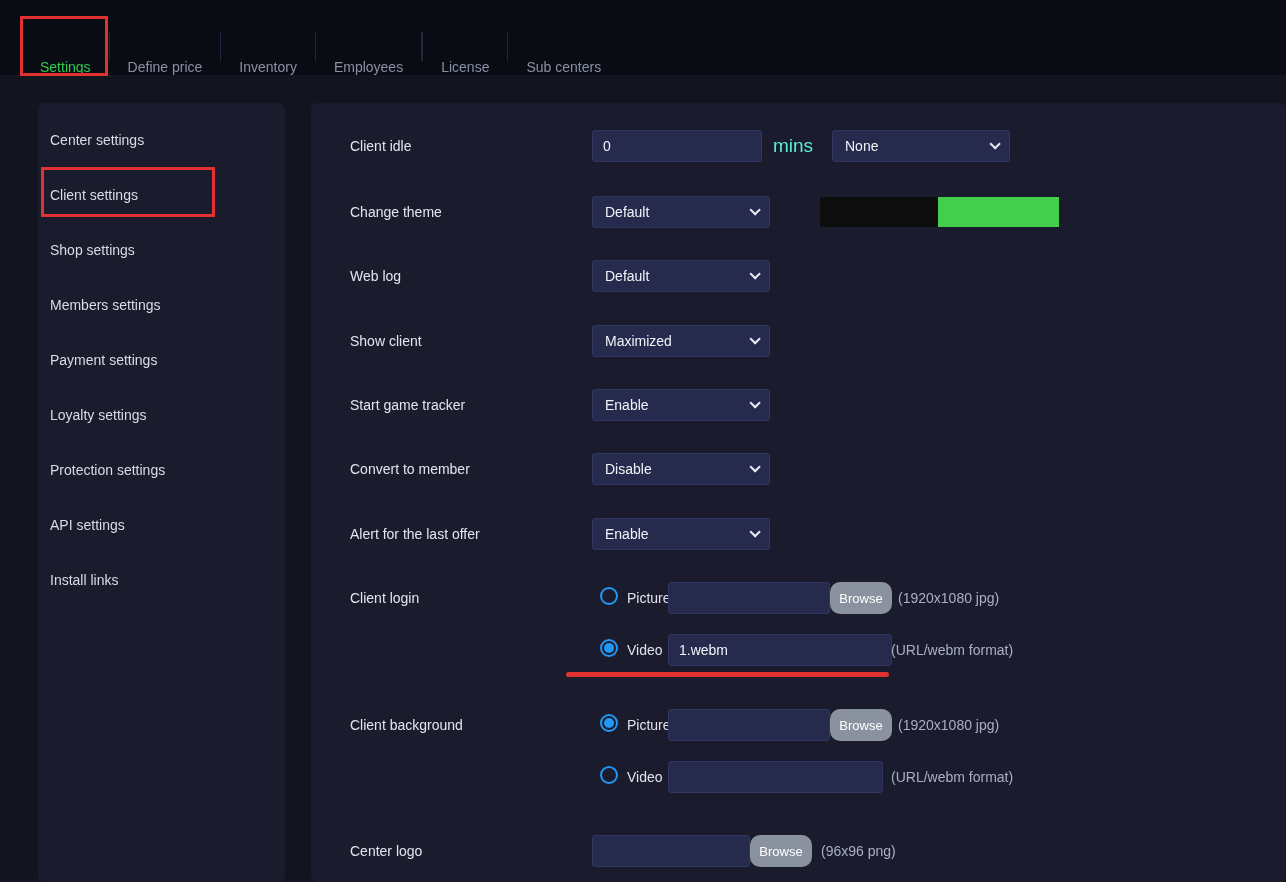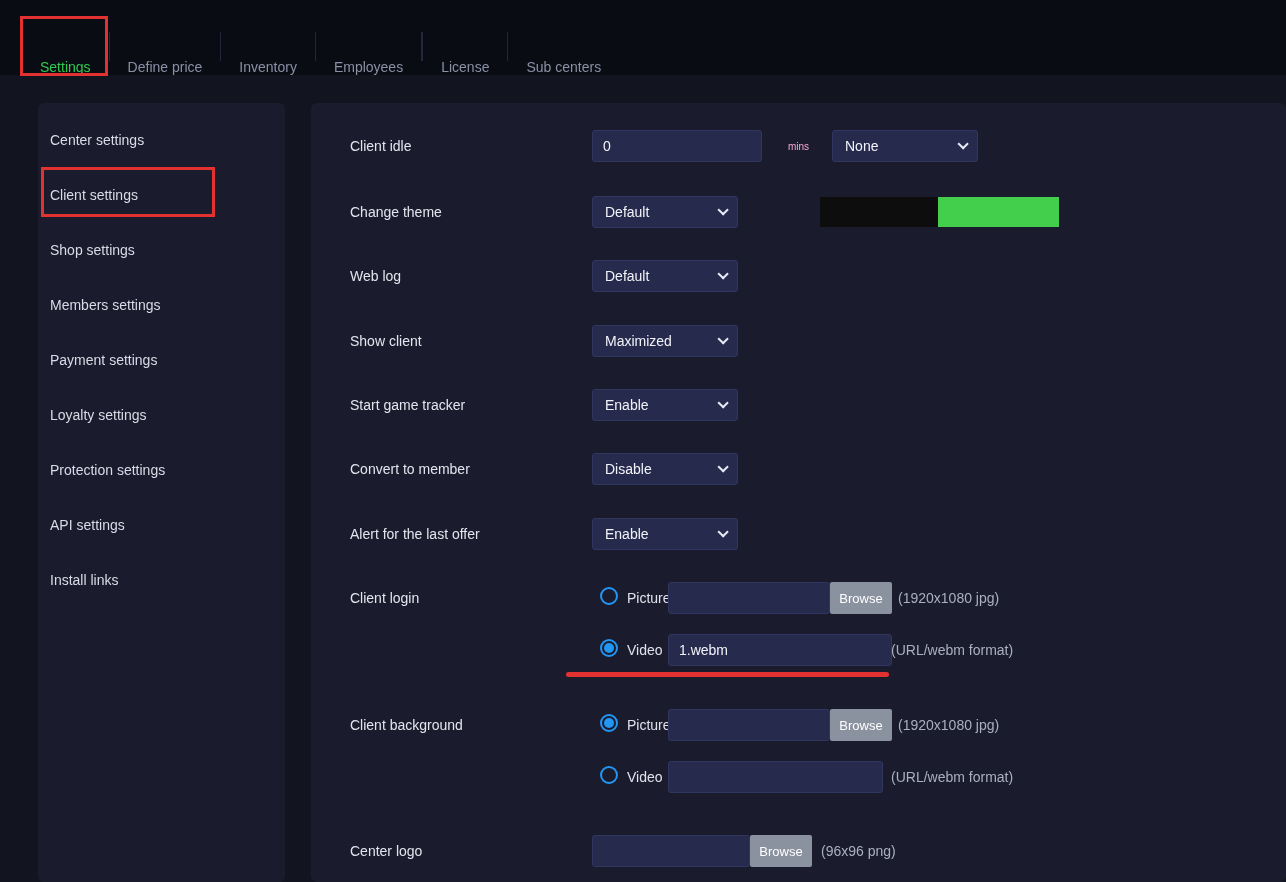--- a/index.html
+++ b/index.html
@@ -25,40 +25,40 @@
   .panel { position:absolute; left:311px; top:103px; width:975px; height:779px; background:#1a1c2d; border-radius:6px; }
   .row { position:absolute; left:0; width:100%; height:32px; }
   .flabel { position:absolute; left:39px; top:50%; transform:translateY(-50%); font-size:14px; color:#e3e5ee; white-space:nowrap; }
 
   .tinput {
     position:absolute; top:0; height:32px;
     background:#262b4e; border:1px solid #303660; border-radius:3px;
     color:#f2f3f8; font-size:14px; padding:0 10px; outline:none; font-family:inherit;
   }
   .select {
-    position:absolute; top:0; height:32px; width:146px;
+    position:absolute; top:0; height:32px; width:178px;
     background:#262b4e; border:1px solid #303660; border-radius:3px;
     display:flex; align-items:center; justify-content:space-between;
     padding:0 12px; font-size:14px; color:#f2f3f8; cursor:pointer;
   }
   .chev { width:8px; height:8px; border-right:2px solid #e8eaf2; border-bottom:2px solid #e8eaf2;
           transform:rotate(45deg) translateY(-3px); margin-left:10px; flex:0 0 auto; }
 
-  .unit { position:absolute; top:50%; transform:translateY(-50%); font-size:10px; color:#f9a8d4;margin-left:15px; }
+  .unit { position:absolute; top:50%; transform:translateY(-50%); font-size:19px; color:#5eead4; }
   .hint { position:absolute; top:50%; transform:translateY(-50%); font-size:14px; color:#aab0c0; white-space:nowrap; }
 
   .swatch { position:absolute; top:1px; height:30px; }
 
   .radio { position:absolute; top:5px; width:18px; height:18px; border:2px solid #2196f3; border-radius:50%; cursor:pointer; background:transparent; }
   .radio[data-checked="true"]::after { content:""; position:absolute; inset:2px; background:#2196f3; border-radius:50%; }
   .radio-label { position:absolute; top:50%; transform:translateY(-50%); font-size:14px; color:#dfe2ec; }
 
   .browse {
     position:absolute; top:0; height:32px; width:62px;
-    background:#8a919f; color:#ffffff; border:none; border-radius:2px;
+    background:#8a919f; color:#ffffff; border:none; border-radius:10px;
     font-size:13px; font-family:inherit; cursor:pointer;
   }
 
   
   .annot-box { position:absolute; border:3px solid #e23131; pointer-events:none; }
   .annot-line { position:absolute; background:#e23131; border-radius:3px; pointer-events:none; }
 </style>
 </head>
 <body>
 

